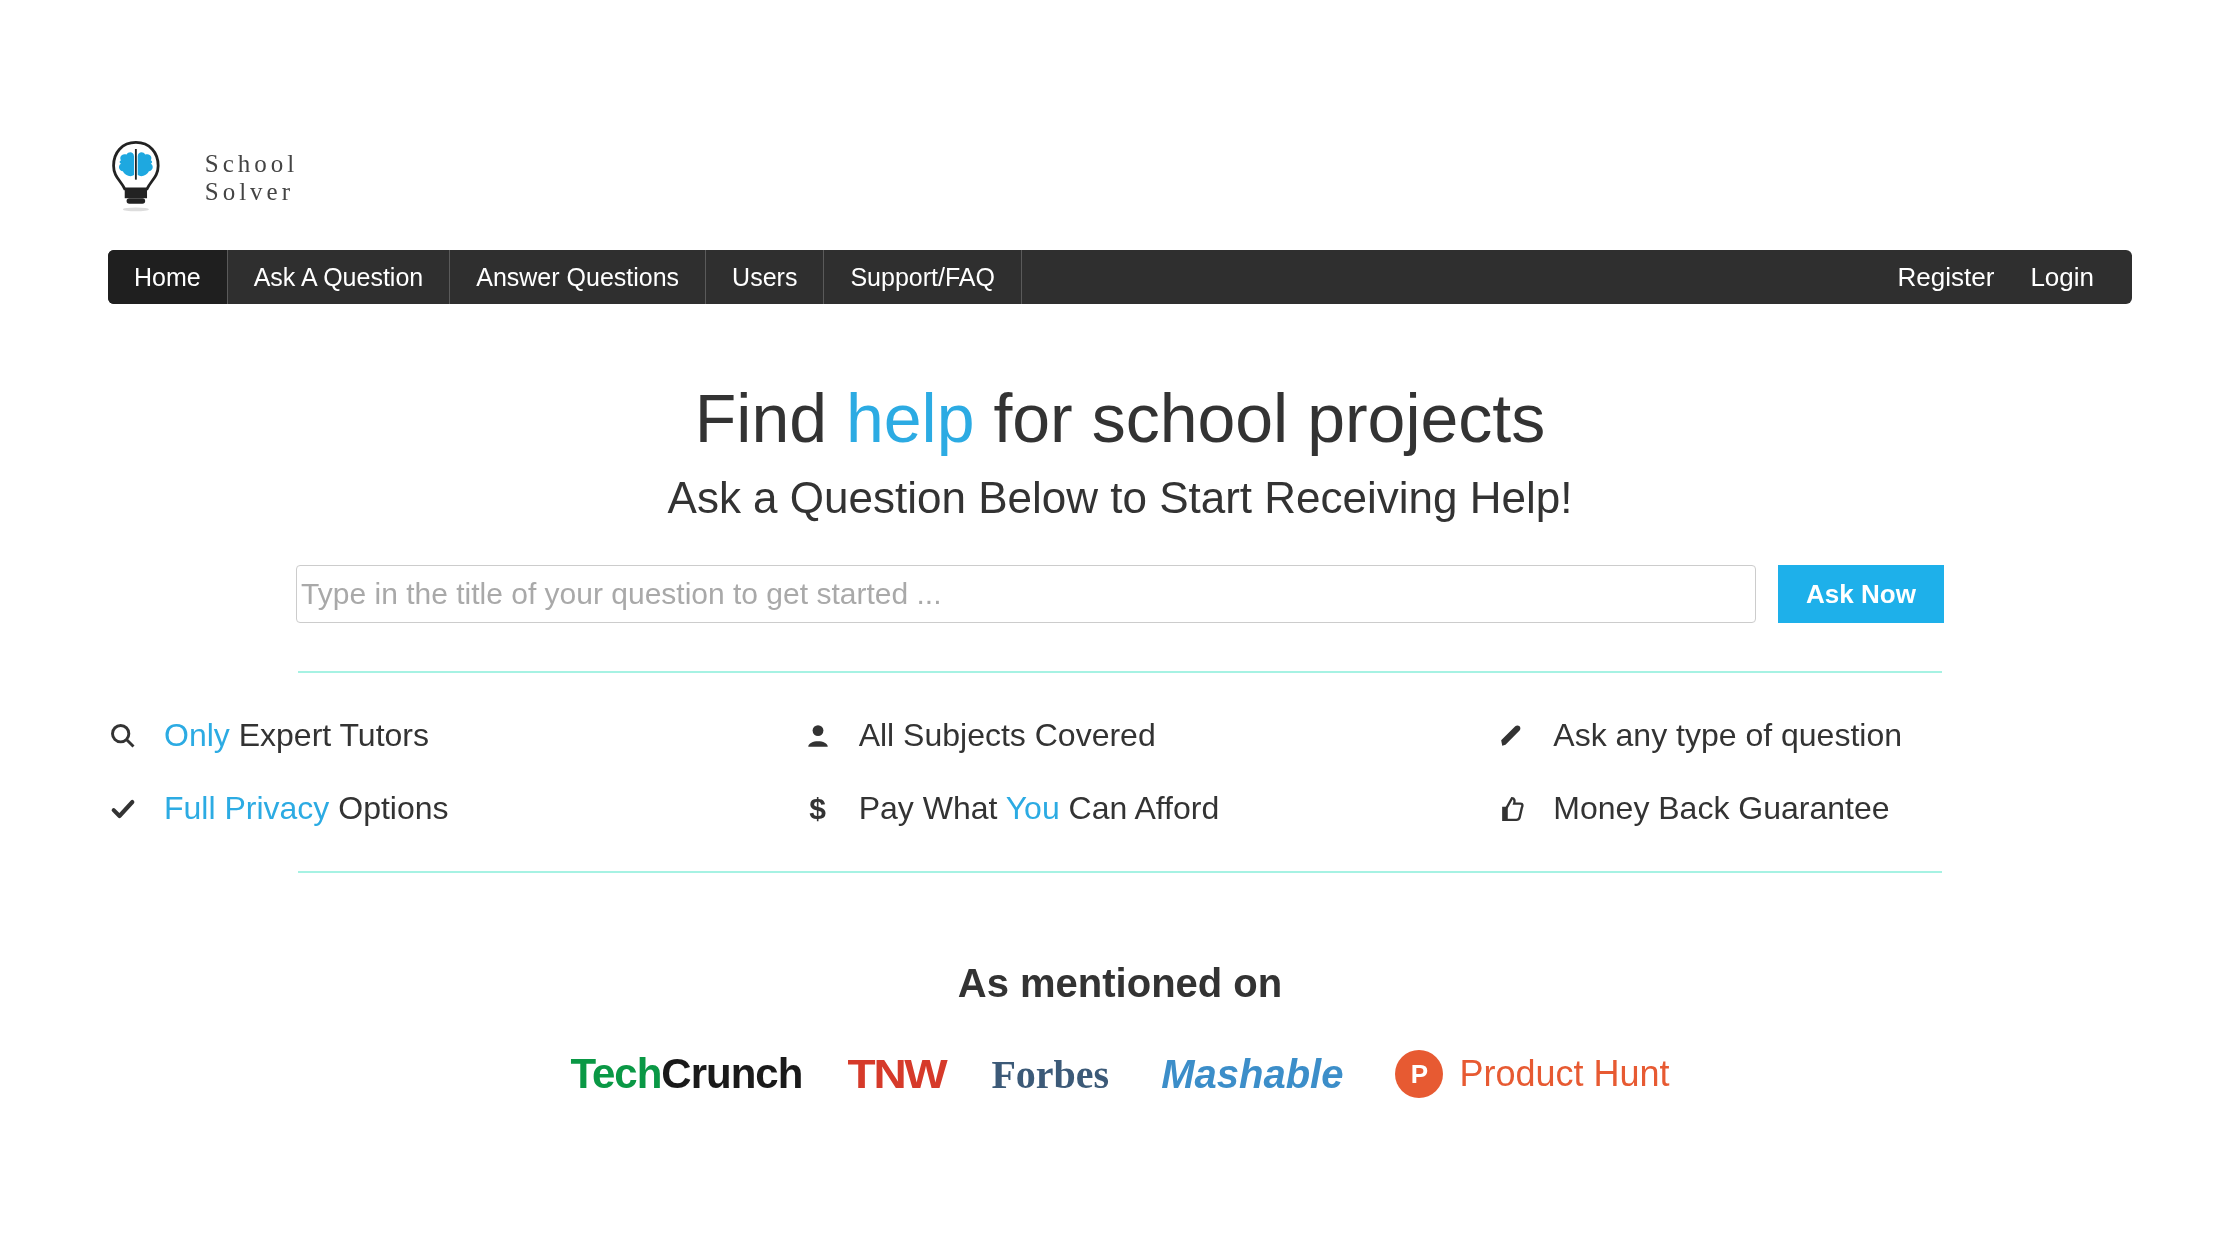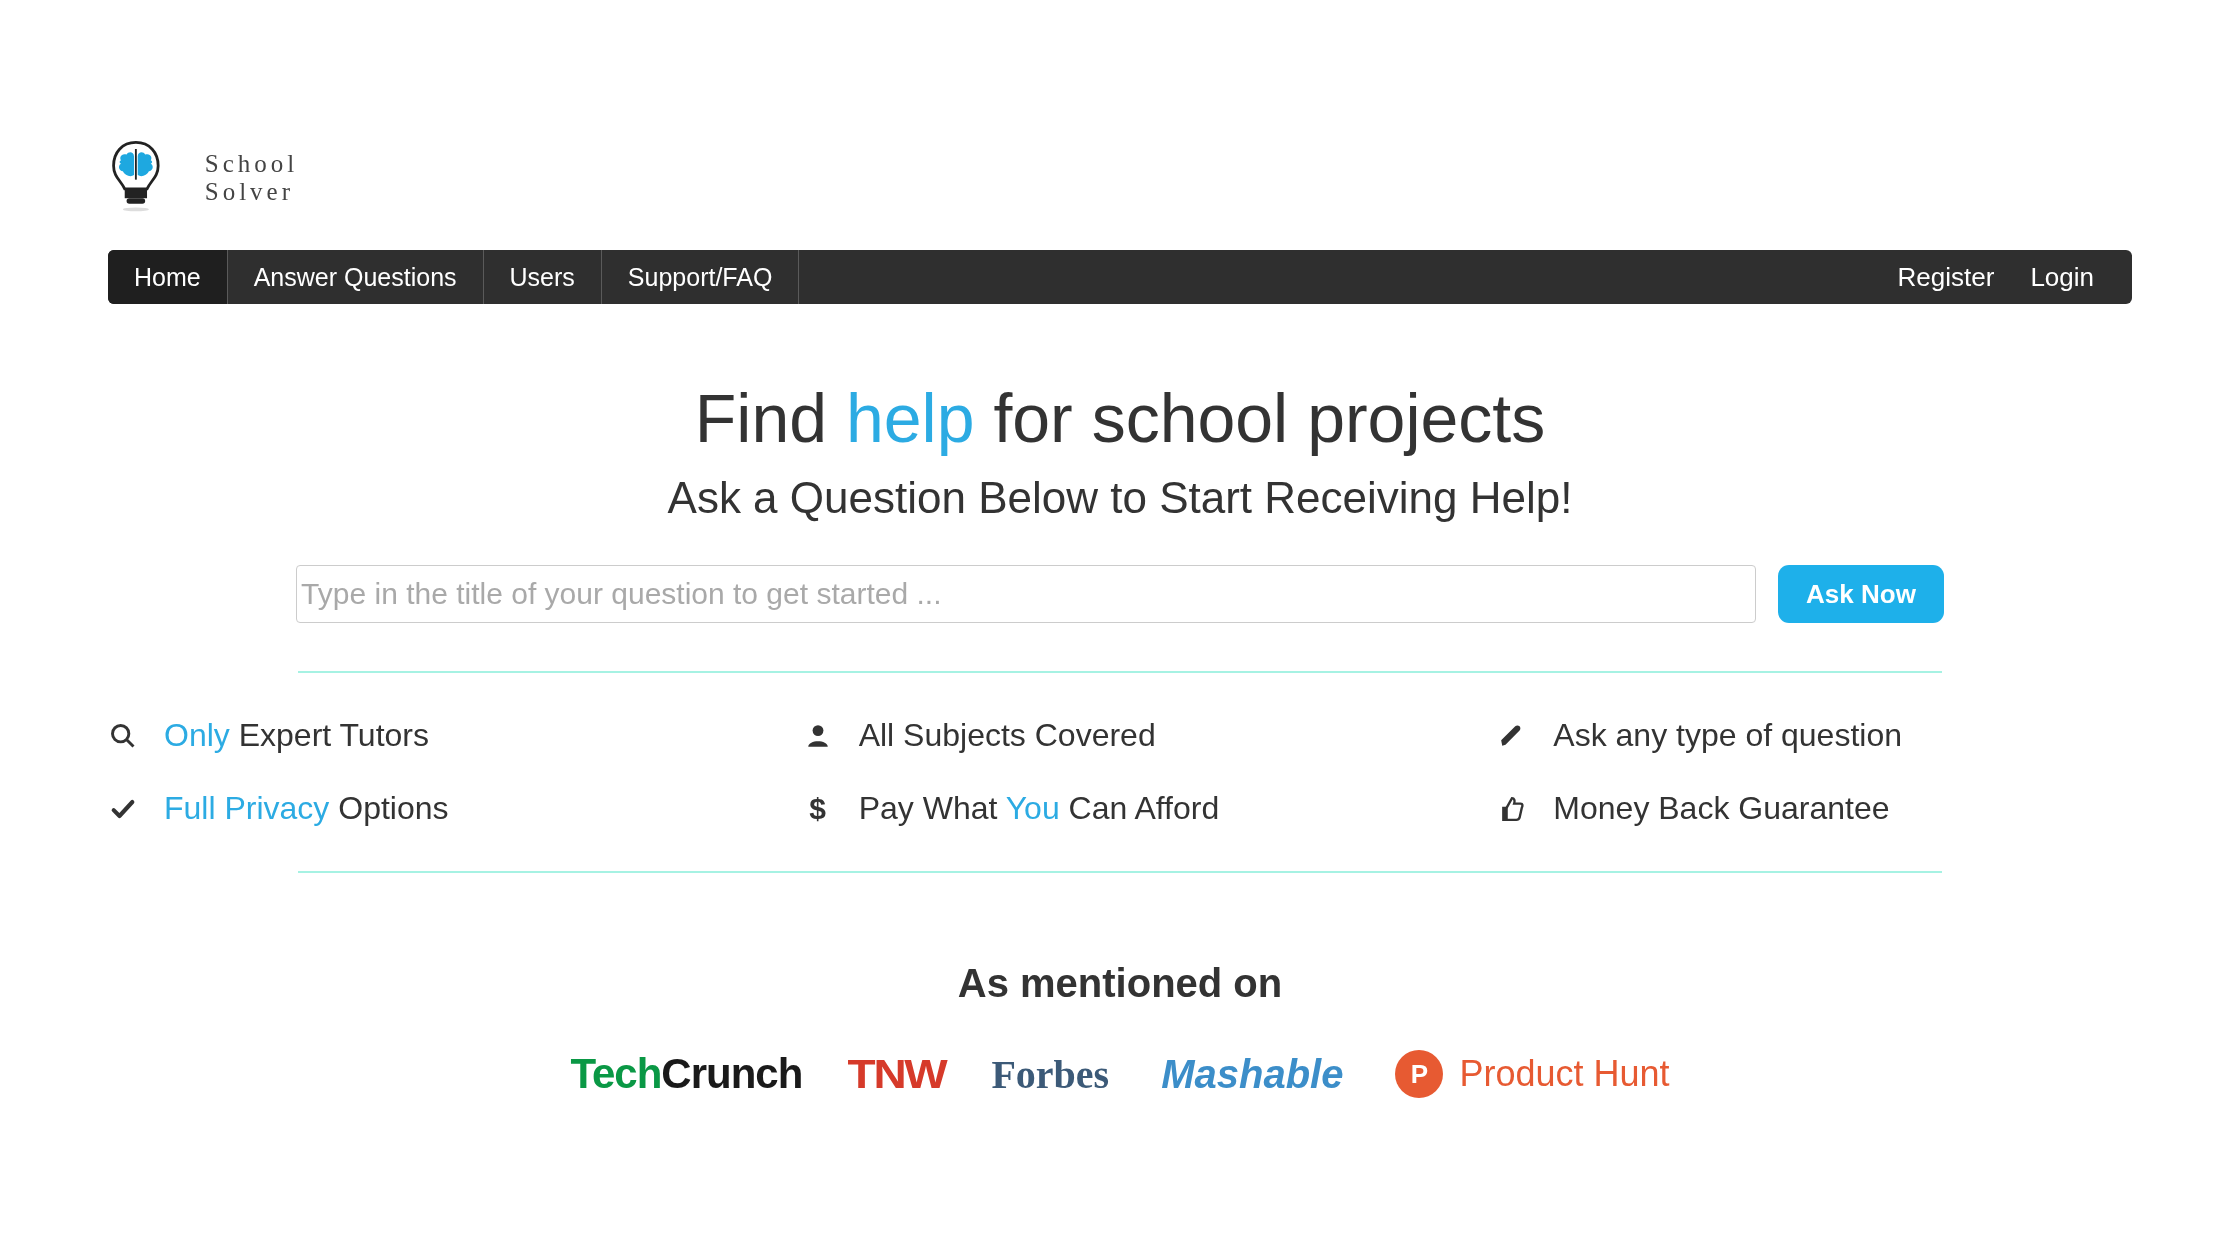--- a/index.html
+++ b/index.html
@@ -102,21 +102,21 @@
   padding: 0 4px;
   color: #333;
 }
 .ask-input::placeholder {
   color: #a9a9a9;
 }
 .ask-btn {
   background: #1eb0ea;
   color: #fff;
   border: none;
-  border-radius: 11px;
+  border-radius: 0;
   font-size: 26px;
   font-weight: 600;
   padding: 0 28px;
   height: 58px;
   cursor: pointer;
 }
 .divider {
   border: none;
   border-top: 2px solid #a6f2e3;
   margin: 48px 190px 0 190px;
@@ -230,20 +230,21 @@
         <rect x="20" y="65" width="20" height="6" rx="3" fill="#222"></rect>
         <ellipse cx="30" cy="77" rx="14" ry="2" fill="#ddd"></ellipse>
       </svg>
       <div class="logo-text">School Solver</div>
     </div>
   </div>
 
   <div class="navbar">
     <div class="nav-left">
       <div class="nav-item active">Home</div>
+      <div class="nav-item">Ask A Question</div>
       <div class="nav-item">Answer Questions</div>
       <div class="nav-item">Users</div>
       <div class="nav-item">Support/FAQ</div>
     </div>
     <div class="nav-right">
       <div class="nav-link">Register</div>
       <div class="nav-link">Login</div>
     </div>
   </div>
 

